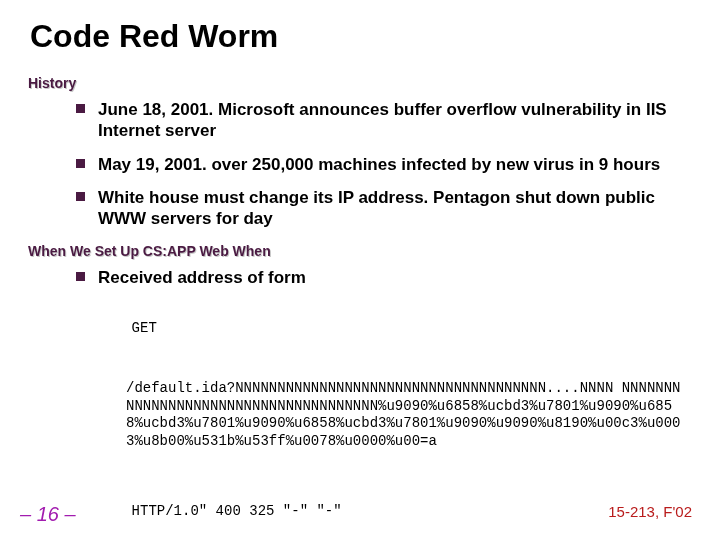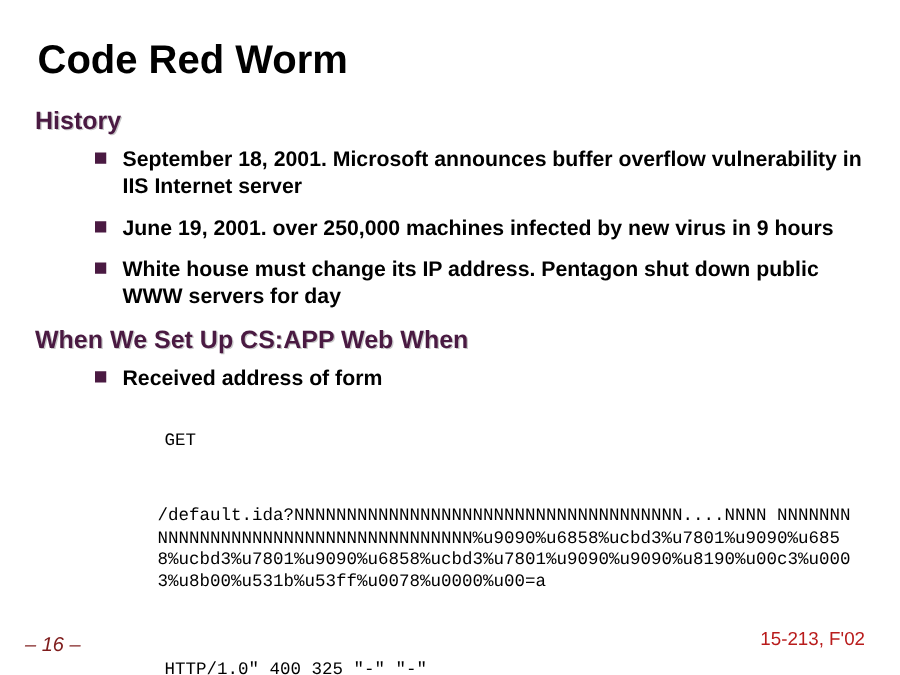--- a/index.html
+++ b/index.html
@@ -10,30 +10,30 @@
     background: #ffffff;
     font-family: Arial, Helvetica, sans-serif;
     color: #000;
     overflow: hidden;
   }
   .slide {
     position: relative;
     width: 720px;
     height: 540px;
     box-sizing: border-box;
-    padding: 29px 28px 0 28px;
+    padding: 18px 28px 0 28px;
   }
   .title {
     font-size: 32px;
     font-weight: bold;
     color: #000;
     margin: 0 0 20px 2px;
   }
   .section {
-    font-size: 20px;
+    font-size: 14px;
     font-weight: bold;
     color: #4a1a42;
     margin: 6px 0 8px 0;
     text-shadow: 1px 1px 0 #c8c8c8;
   }
   ul.bullets {
     list-style: none;
     margin: 0 0 14px 0;
     padding: 0 0 0 48px;
   }
@@ -65,43 +65,43 @@
   }
   .codeblock .indent {
     display: block;
     padding-left: 28px;
     margin-top: 25px;
   }
   .footer-left {
     position: absolute;
     left: 20px;
     bottom: 14px;
-    font-size: 16px;
-    color: #7f1d1d;
+    font-size: 20px;
+    color: #a21caf;
     font-style: italic;
   }
   .footer-right {
     position: absolute;
     right: 28px;
     bottom: 20px;
     font-size: 15px;
     color: #b91c1c;
   }
 </style>
 </head>
 <body>
 
 <div class="slide">
 
   <h1 class="title">Code Red Worm</h1>
 
   <div class="section">History</div>
   <ul class="bullets">
-    <li>September 18, 2001.  Microsoft announces buffer overflow vulnerability in IIS Internet server</li>
-    <li>June 19, 2001. over 250,000 machines infected by new virus in 9 hours</li>
+    <li>June 18, 2001.  Microsoft announces buffer overflow vulnerability in IIS Internet server</li>
+    <li>May 19, 2001. over 250,000 machines infected by new virus in 9 hours</li>
     <li>White house must change its IP address.  Pentagon shut down public WWW servers for day</li>
   </ul>
 
   <div class="section">When We Set Up CS:APP Web When</div>
   <ul class="bullets">
     <li>Received address of form</li>
   </ul>
 
   <div class="codeblock">
     <span>GET</span>

